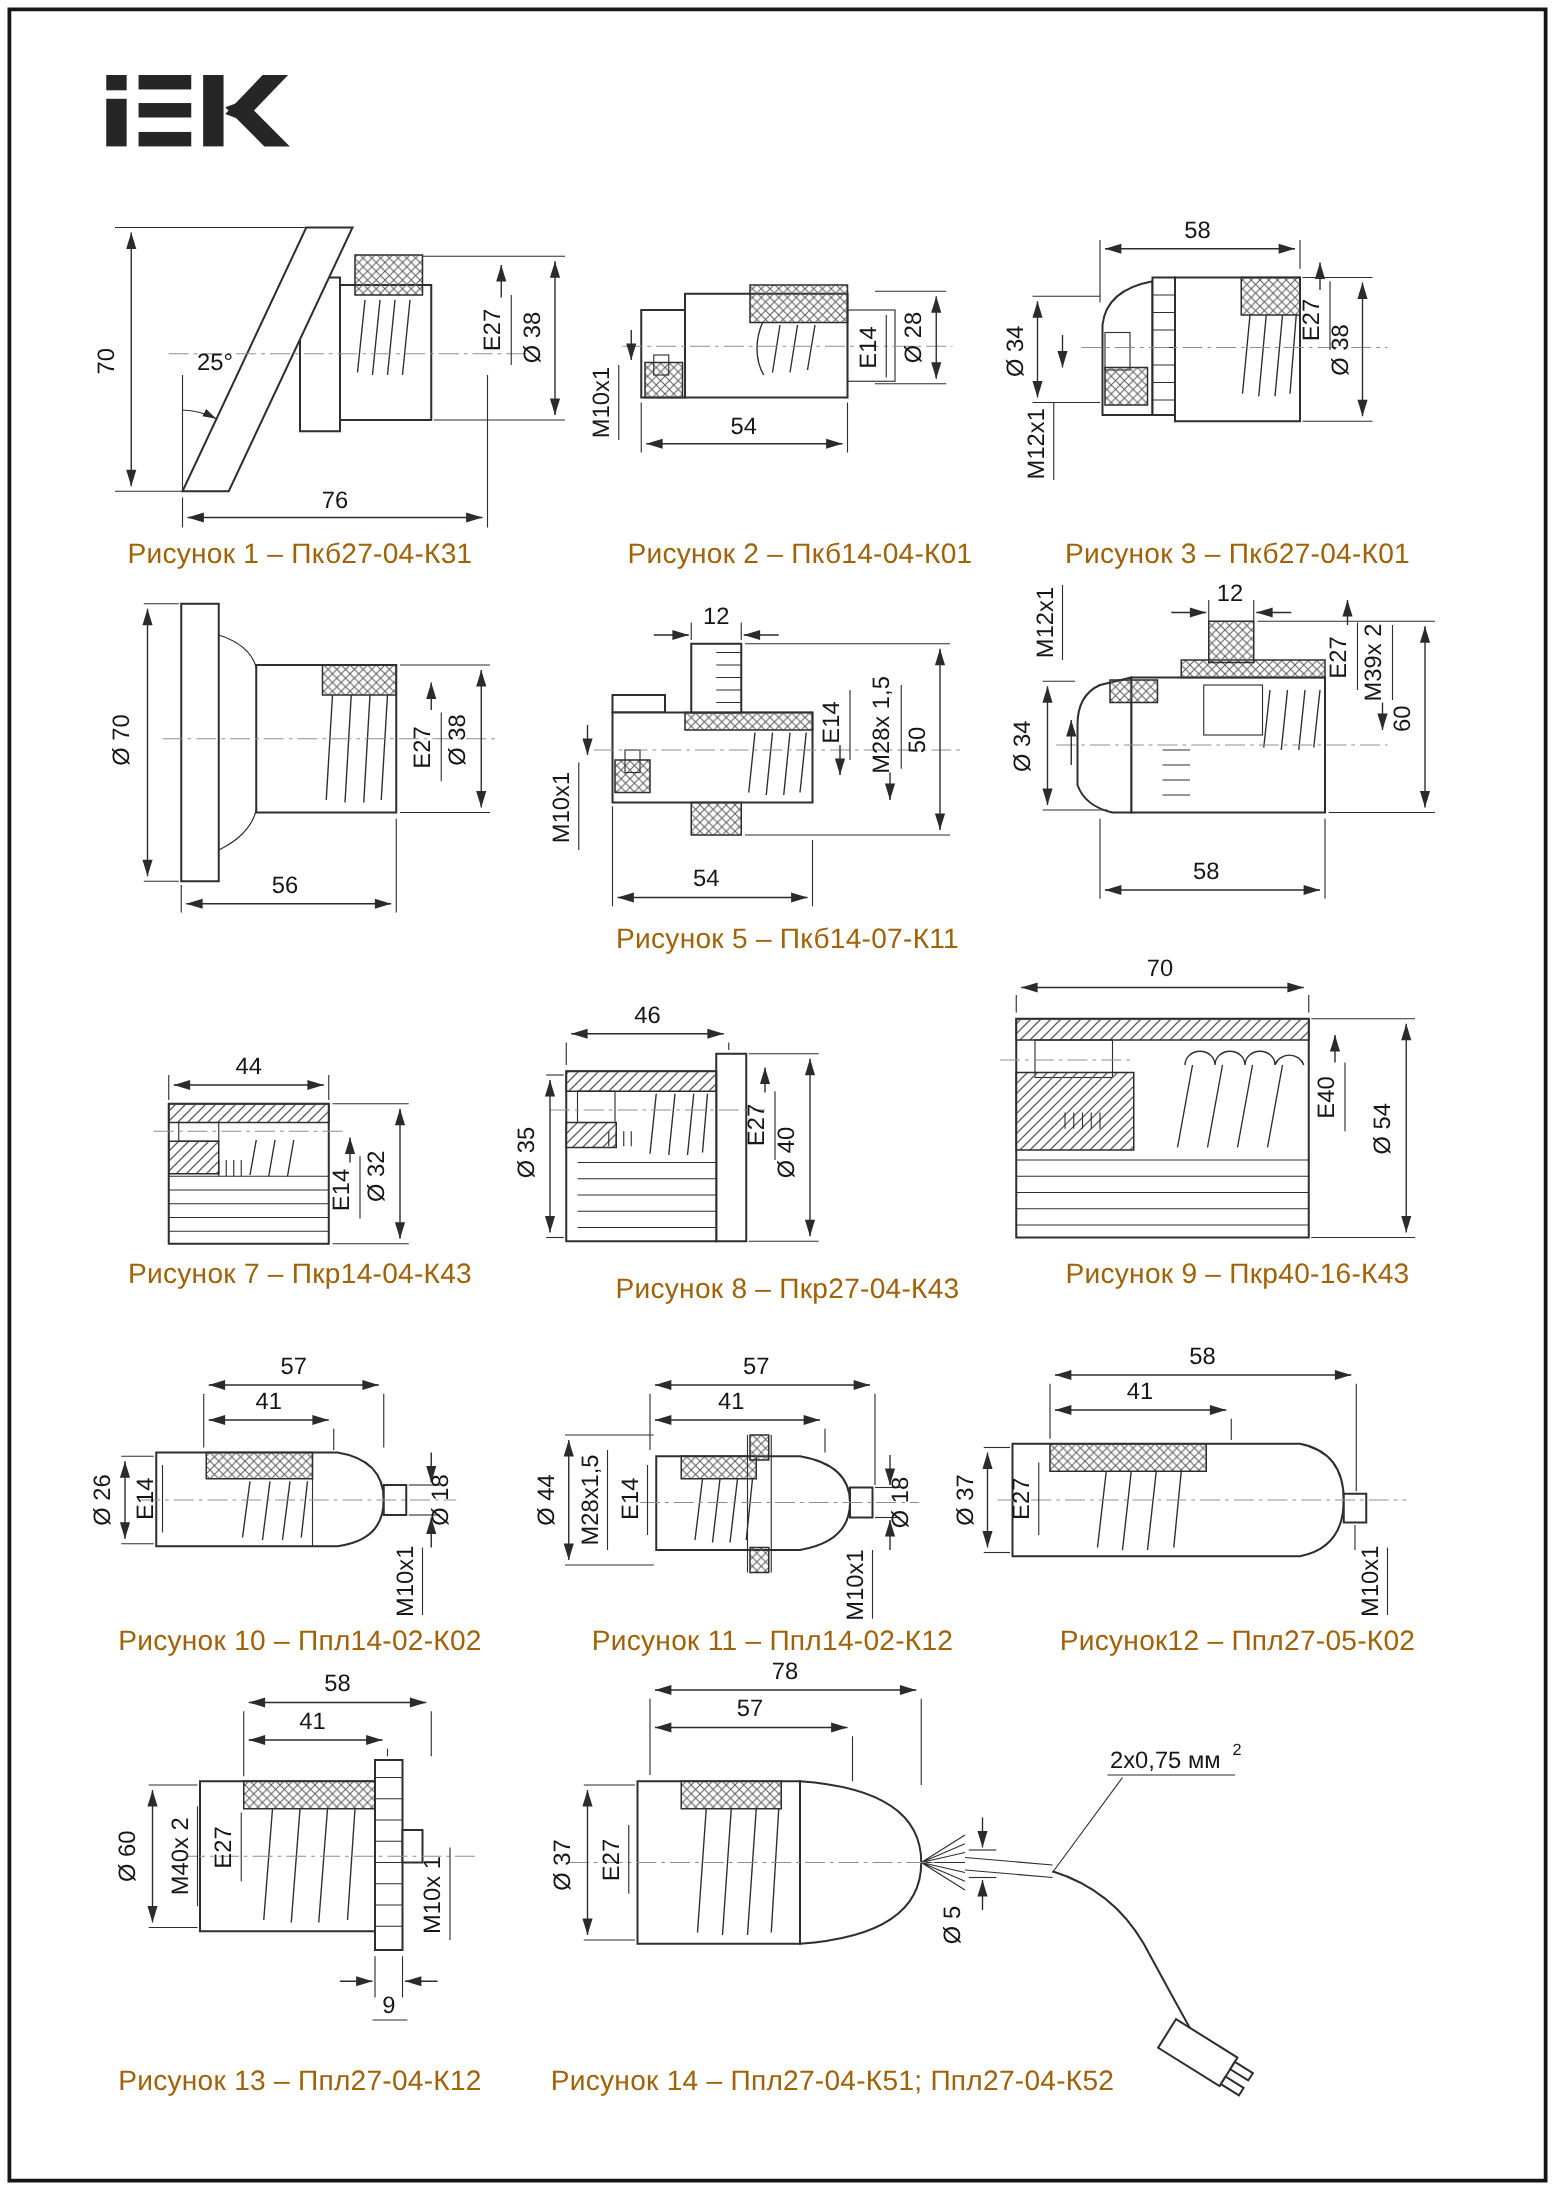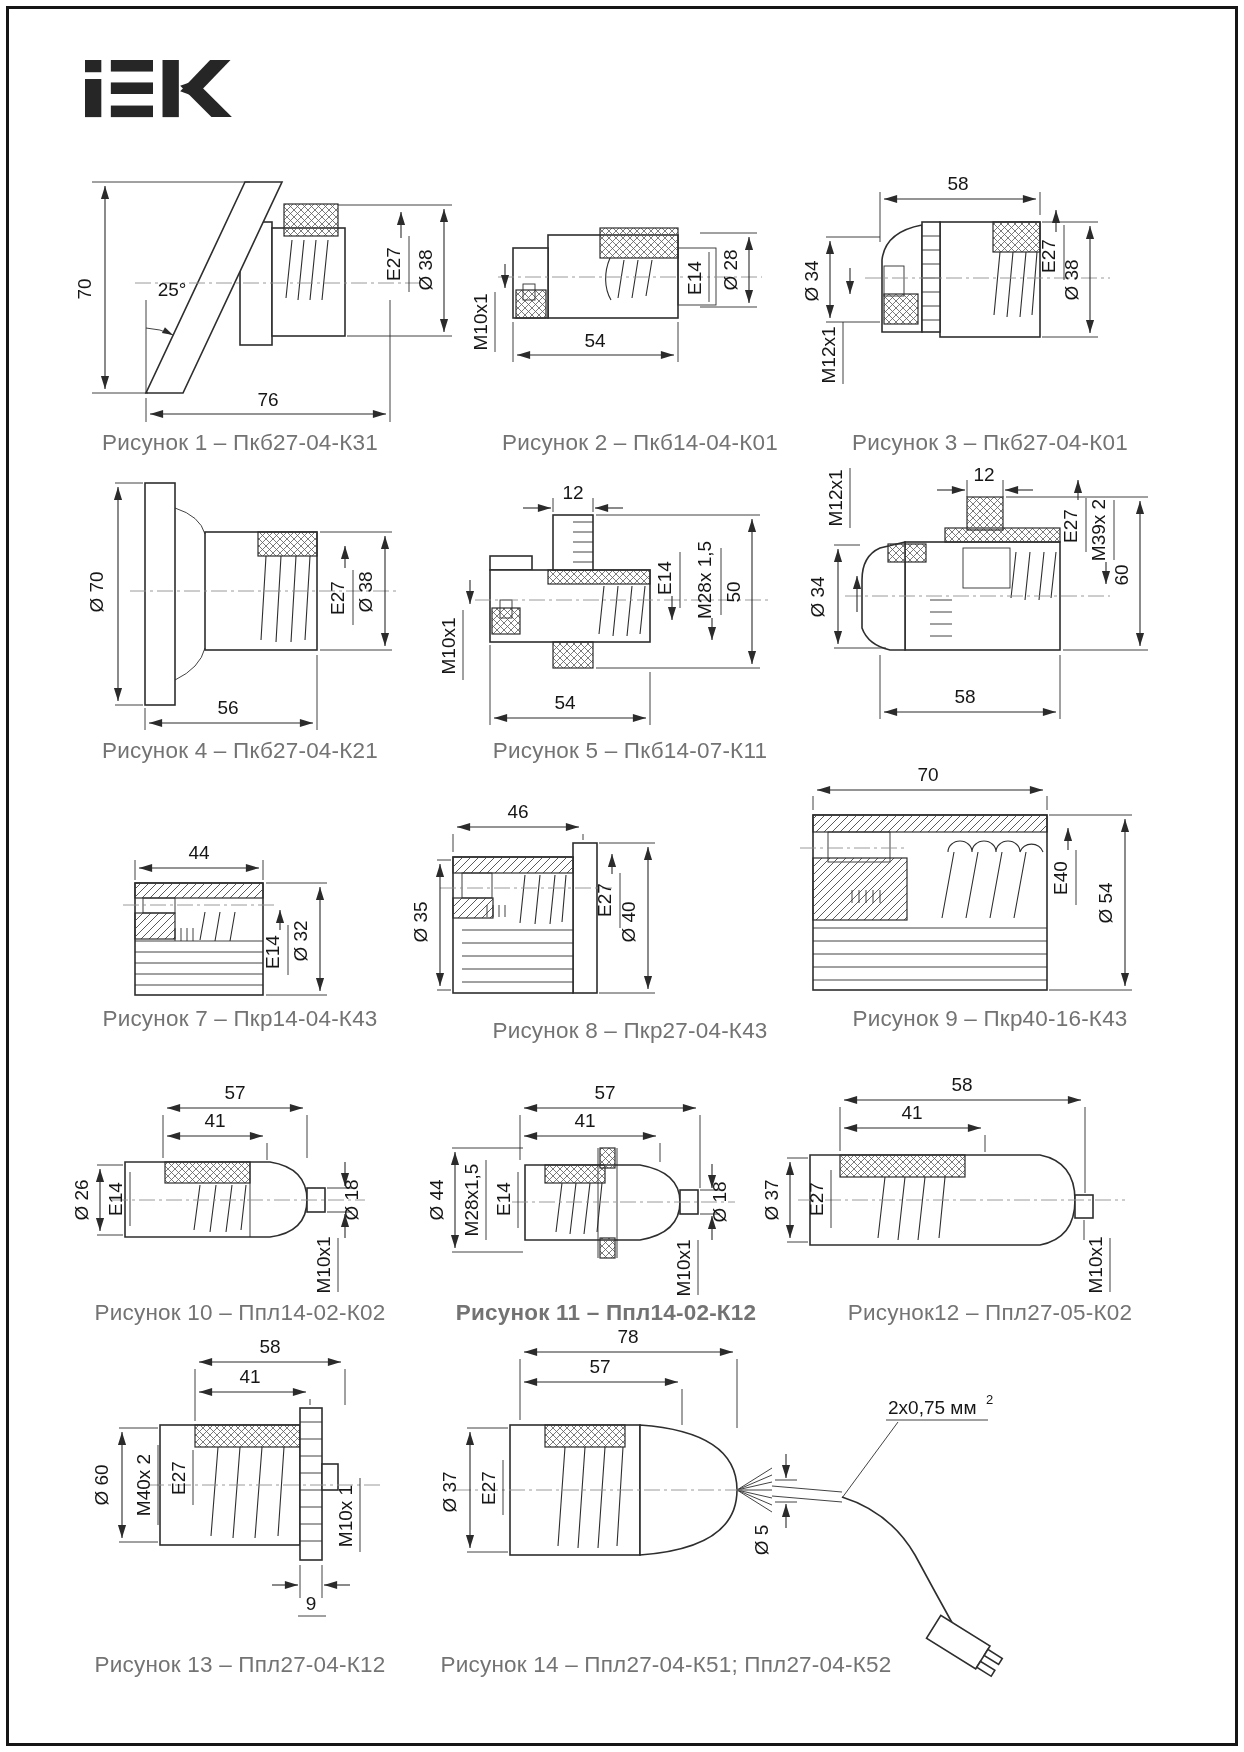--- a/index.html
+++ b/index.html
@@ -10,21 +10,21 @@
   .ol{fill:none;stroke:#2e2e2e;stroke-width:1.6;}
   .olf{fill:#ffffff;stroke:#2e2e2e;stroke-width:1.6;}
   .tn{fill:none;stroke:#2e2e2e;stroke-width:0.9;}
   .sp{fill:none;stroke:#2e2e2e;stroke-width:1.1;}
   .dim{fill:none;stroke:#2b2b2b;stroke-width:1.1;}
   .cl{fill:none;stroke:#8f8f8f;stroke-width:0.9;stroke-dasharray:16 4 3 4;}
   .hx{fill:url(#xh);stroke:#2e2e2e;stroke-width:1.2;}
   .hd{fill:url(#dh);stroke:#2e2e2e;stroke-width:1.2;}
   text.d{font-family:"Liberation Sans",sans-serif;font-size:19px;fill:#161616;}
   text.ds{font-size:13px;}
-  .cap{position:absolute;text-align:center;font-size:22.5px;color:#737373;letter-spacing:.2px;}
+  .cap{position:absolute;text-align:center;font-size:22.5px;color:#a16207;letter-spacing:.2px;}
 </style>
 </head>
 <body>
 
 <div class="page">
   <div class="frame"></div>
 
   <svg class="art" width="1244" height="1752" viewBox="0 0 1244 1752">
     <defs>
       <pattern id="dh" patternUnits="userSpaceOnUse" width="8" height="8">
@@ -455,26 +455,25 @@
       <line class="tn" x1="898" y1="1422" x2="842" y2="1498"></line>
       <text class="d" x="888" y="1414">2x0,75 мм</text>
       <text class="d ds" x="986" y="1404">2</text>
     </g>
   </svg>
 
   <div class="cap" style="left:60px;top:430px;width:360px;">Рисунок 1 – Пкб27-04-К31</div>
   <div class="cap" style="left:470px;top:430px;width:340px;">Рисунок 2 – Пкб14-04-К01</div>
   <div class="cap" style="left:820px;top:430px;width:340px;">Рисунок 3 – Пкб27-04-К01</div>
 
-  <div class="cap" style="left:60px;top:738px;width:360px;">Рисунок 4 – Пкб27-04-К21</div>
   <div class="cap" style="left:460px;top:738px;width:340px;">Рисунок 5 – Пкб14-07-К11</div>
 
   <div class="cap" style="left:60px;top:1006px;width:360px;">Рисунок 7 – Пкр14-04-К43</div>
   <div class="cap" style="left:460px;top:1006px;width:340px;margin-top:12px;">Рисунок 8 – Пкр27-04-К43</div>
   <div class="cap" style="left:820px;top:1006px;width:340px;">Рисунок 9 – Пкр40-16-К43</div>
 
   <div class="cap" style="left:60px;top:1300px;width:360px;">Рисунок 10 – Ппл14-02-К02</div>
-  <div class="cap" style="left:431px;top:1300px;width:350px;font-weight:bold;">Рисунок 11 – Ппл14-02-К12</div>
+  <div class="cap" style="left:443px;top:1300px;width:350px;">Рисунок 11 – Ппл14-02-К12</div>
   <div class="cap" style="left:815px;top:1300px;width:350px;">Рисунок12 – Ппл27-05-К02</div>
 
   <div class="cap" style="left:60px;top:1652px;width:360px;">Рисунок 13 – Ппл27-04-К12</div>
   <div class="cap" style="left:420px;top:1652px;width:460px;margin-left:16px;">Рисунок 14 – Ппл27-04-К51; Ппл27-04-К52</div>
 </div>
 
 </body></html>

